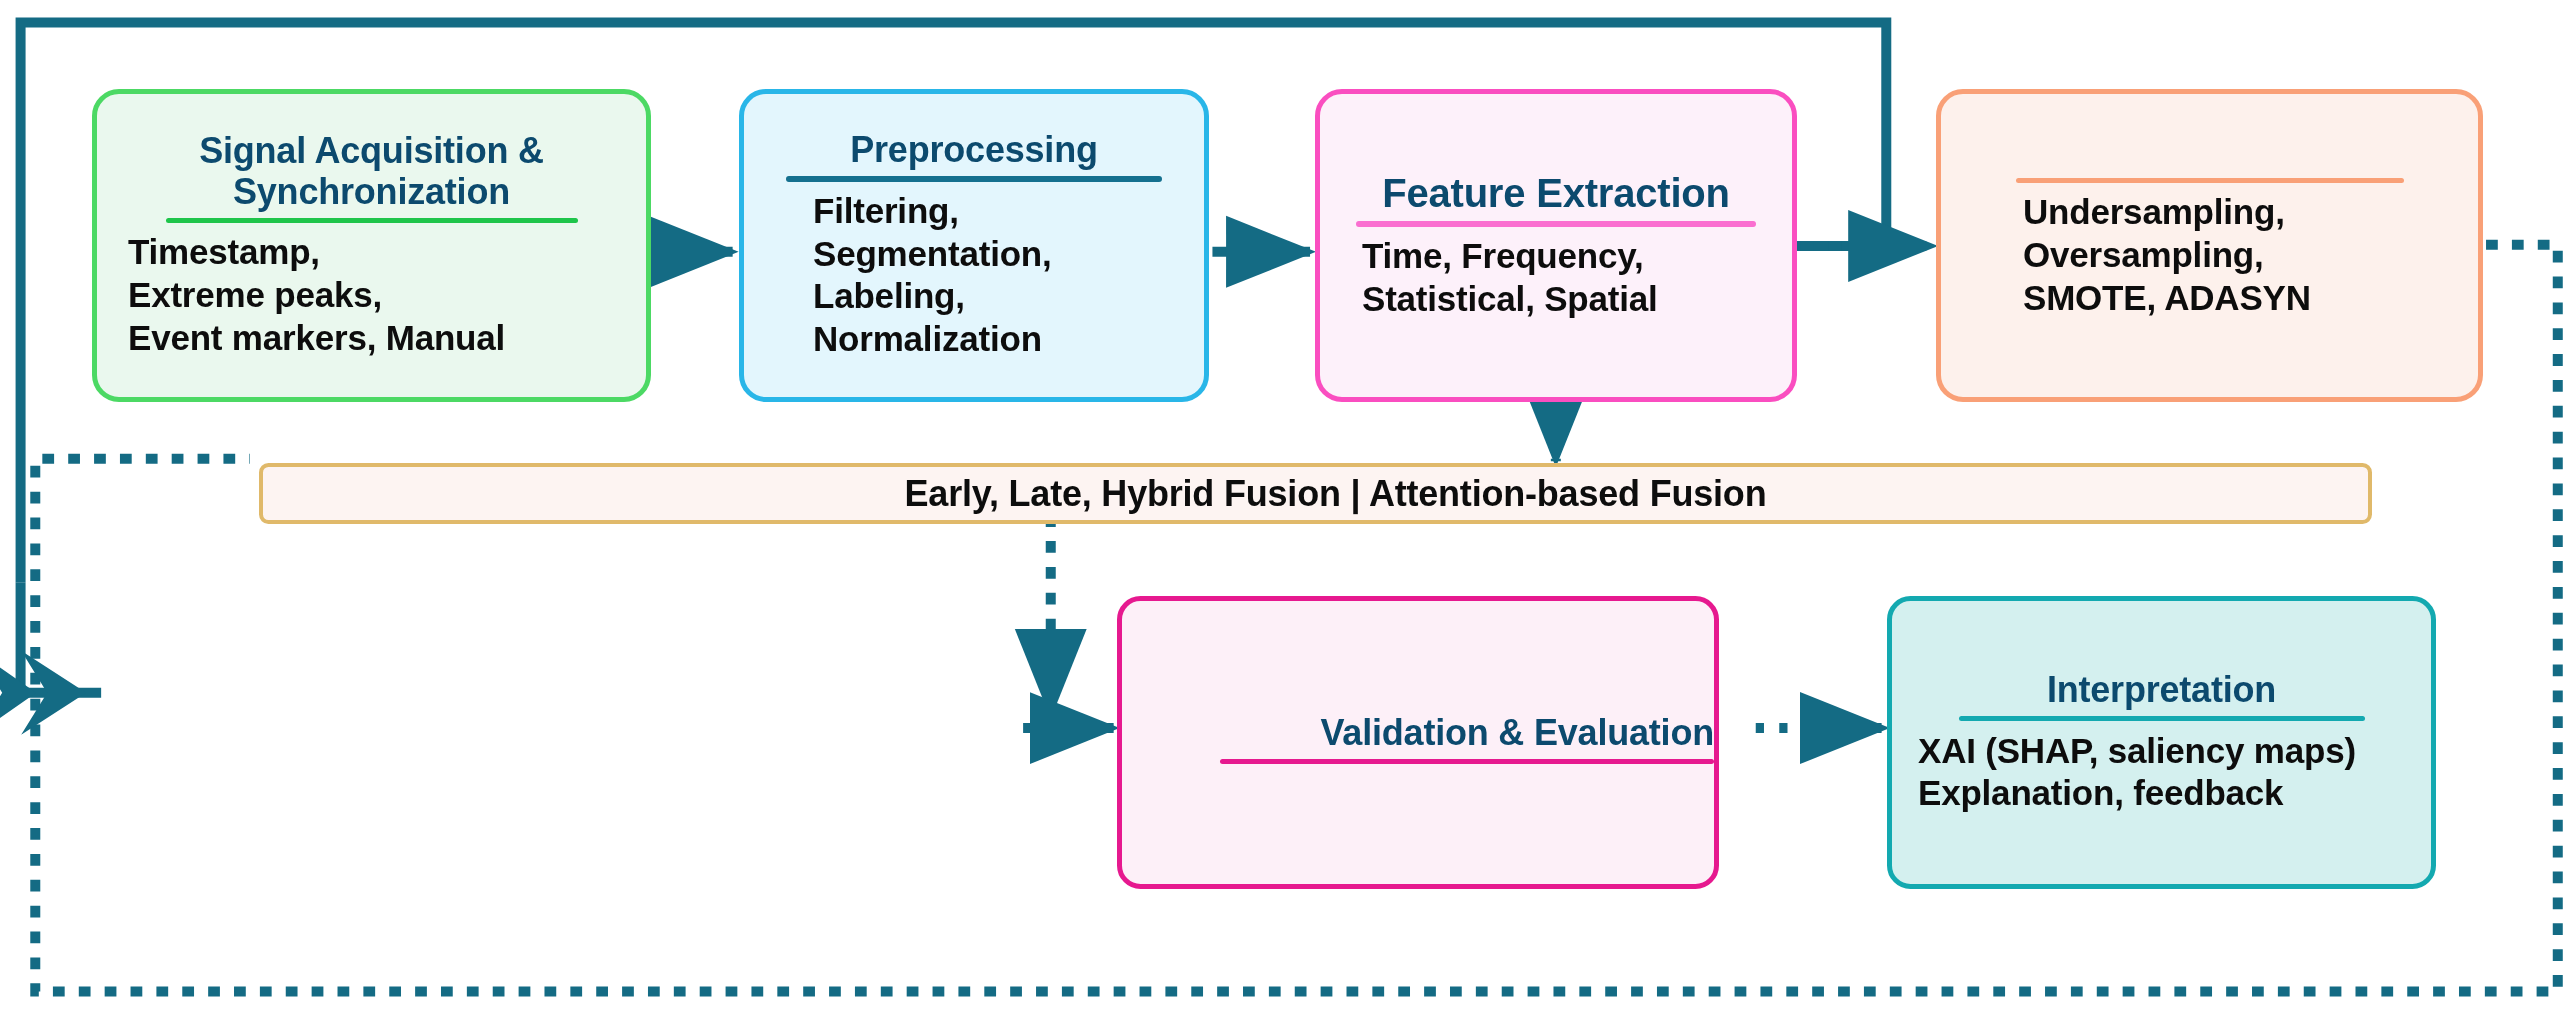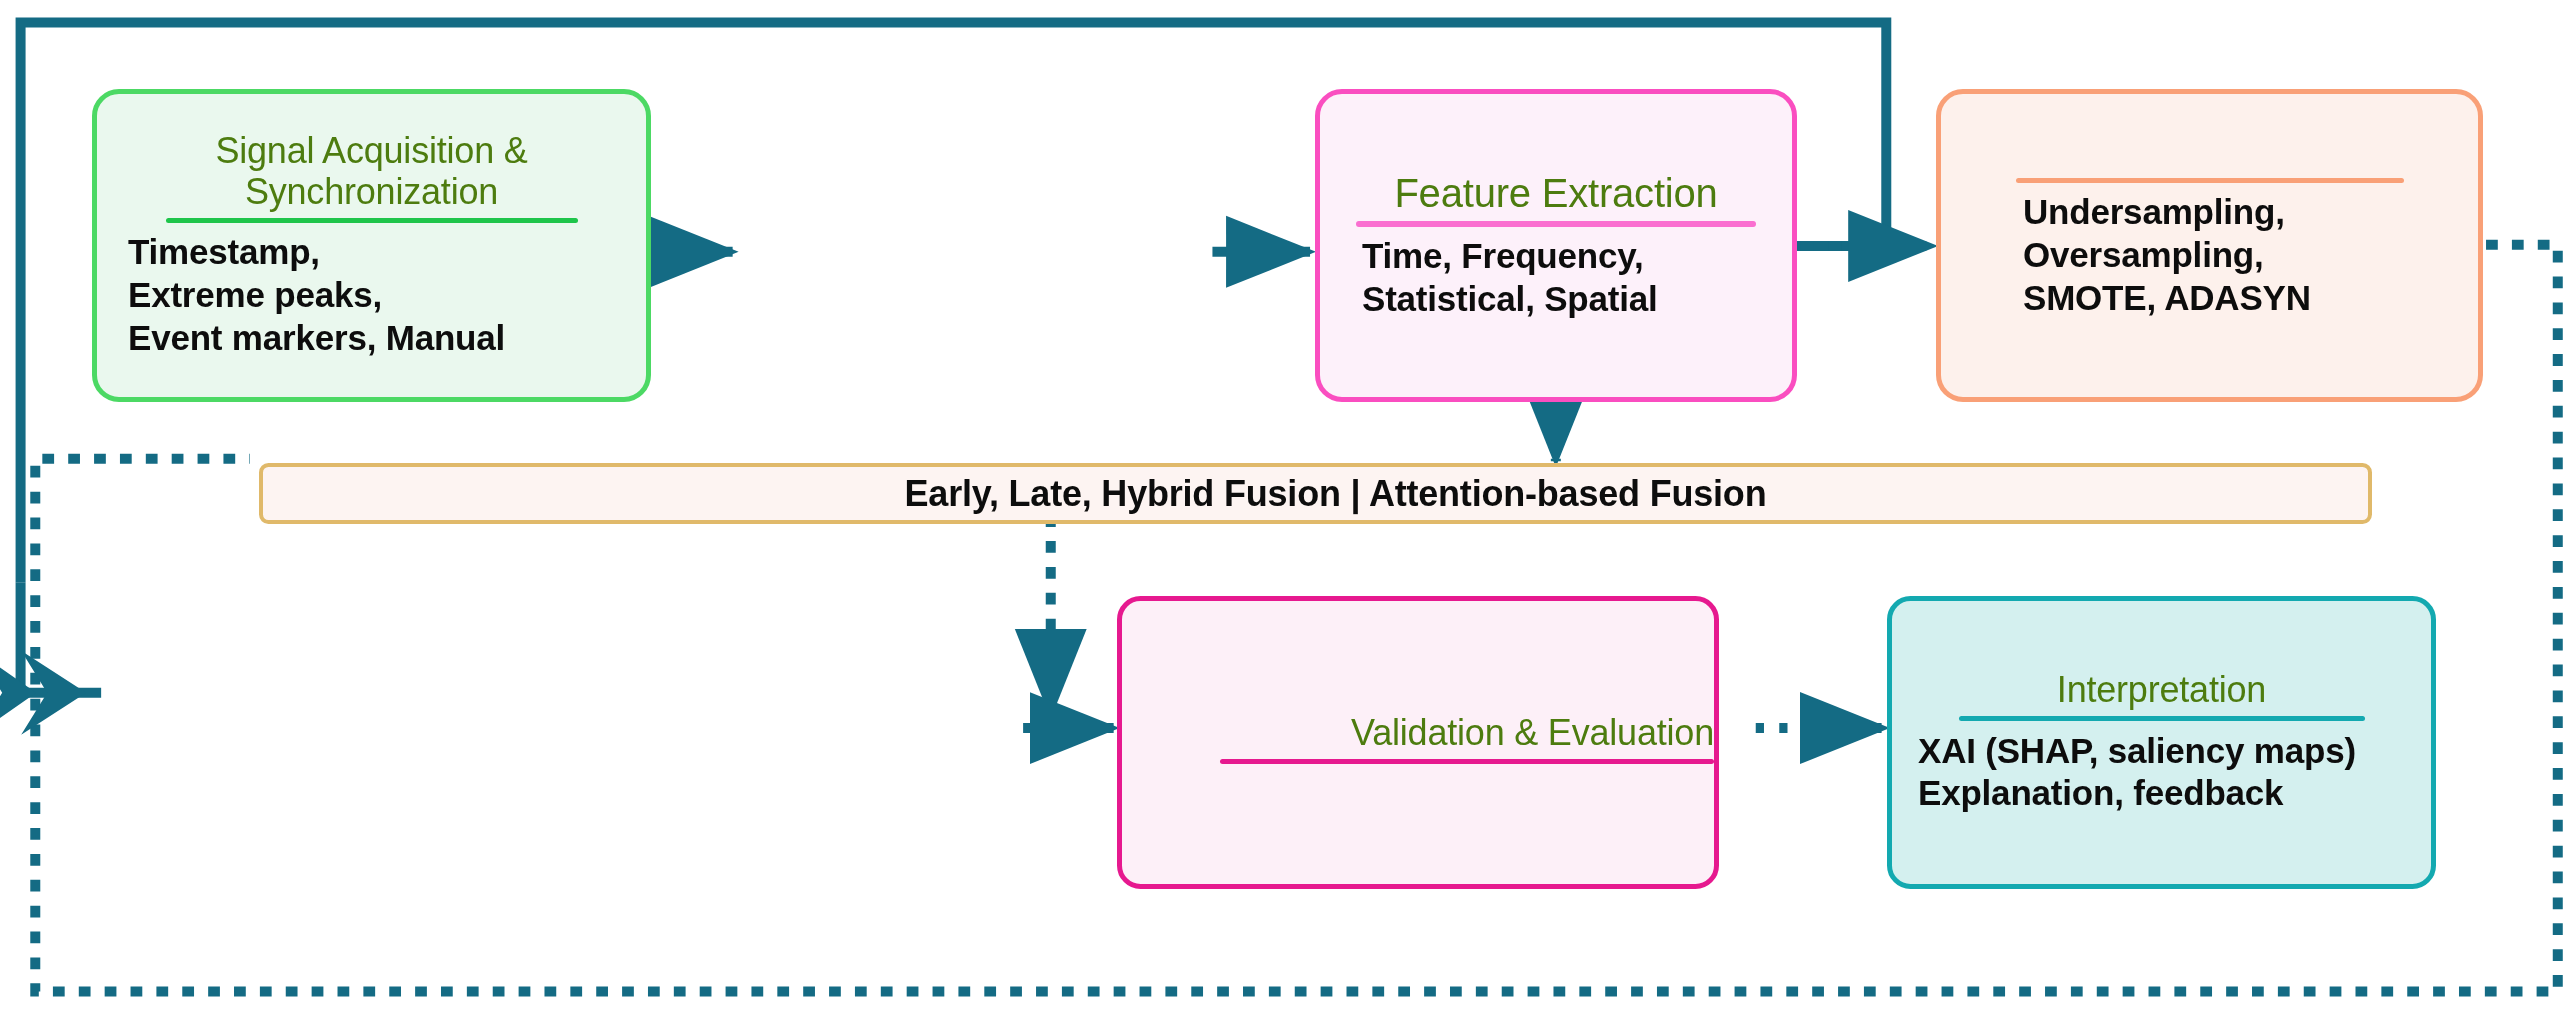--- a/index.html
+++ b/index.html
@@ -23,22 +23,22 @@
     display:flex;
     flex-direction:column;
     align-items:center;
     justify-content:center;
     text-align:center;
     border-style:solid;
     border-radius:27px;
     z-index:5;
   }
   .node .title{
-    font-weight:normal;
-    color:#4d7c0f;
+    font-weight:bold;
+    color:#0c4a6e;
     line-height:1.12;
     letter-spacing:-0.2px;
   }
   .node .rule{
     height:5.3px;
     border-radius:2.9px;
     margin:5.9px 0 8.2px 0;
   }
   .node .body{
     font-weight:bold;
@@ -162,20 +162,28 @@
 
   <div class="node" id="node-signal">
     <div class="title">Signal Acquisition &amp;
 Synchronization</div>
     <div class="rule"></div>
     <div class="body">Timestamp,
 Extreme peaks,
 Event markers, Manual</div>
   </div>
 
+  <div class="node" id="node-preproc">
+    <div class="title">Preprocessing</div>
+    <div class="rule"></div>
+    <div class="body">Filtering,
+Segmentation,
+Labeling,
+Normalization</div>
+  </div>
 
   <div class="node" id="node-feature">
     <div class="title">Feature Extraction</div>
     <div class="rule"></div>
     <div class="body">Time, Frequency,
 Statistical, Spatial</div>
   </div>
 
   <div class="node" id="node-imbalance">
     <div class="rule"></div>

